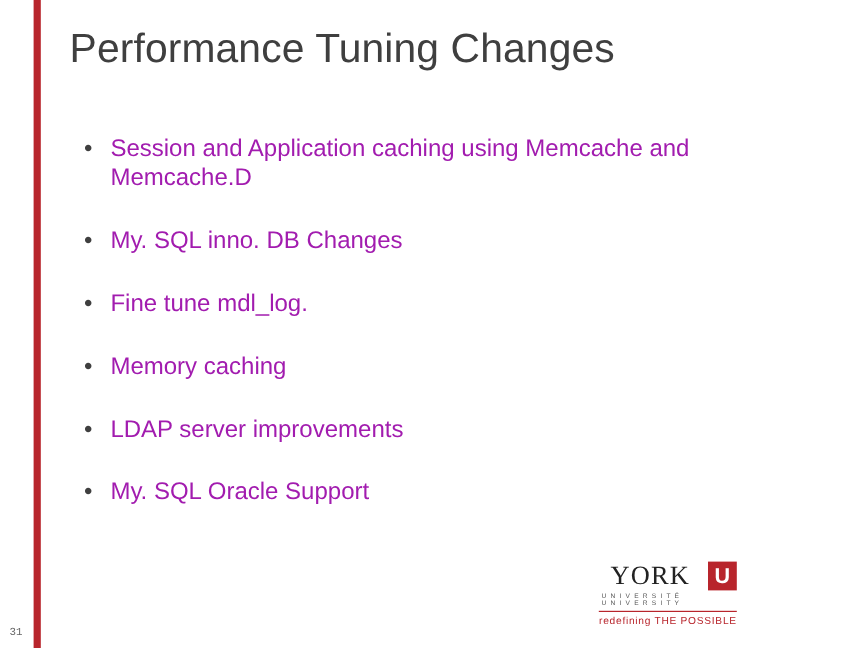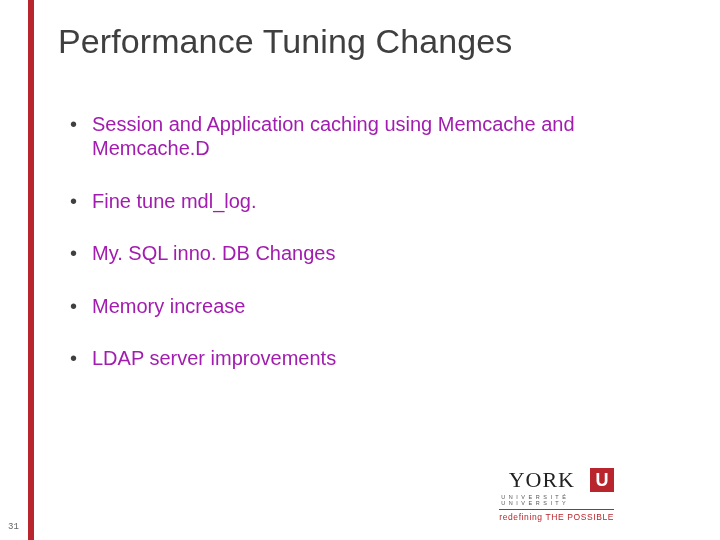--- a/index.html
+++ b/index.html
@@ -128,24 +128,25 @@
 <body>
 
 <div class="slide">
   <div class="red-bar"></div>
 
   <div class="title">Performance Tuning Changes</div>
 
   <div class="content">
     <ul class="bullets">
       <li>Session and Application caching using Memcache and Memcache.D</li>
+      <li>My. SQL inno. DB Changes</li>
       <li>Fine tune mdl_log.</li>
-      <li>My. SQL inno. DB Changes</li>
-      <li>Memory increase</li>
+      <li>Memory caching</li>
       <li>LDAP server improvements</li>
+      <li>My. SQL Oracle Support</li>
     </ul>
   </div>
 
   <div class="page-num">31</div>
 
   <div class="logo">
     <div class="logo-top">
       <span class="logo-york">YORK</span>
       <span class="logo-u">U</span>
     </div>

